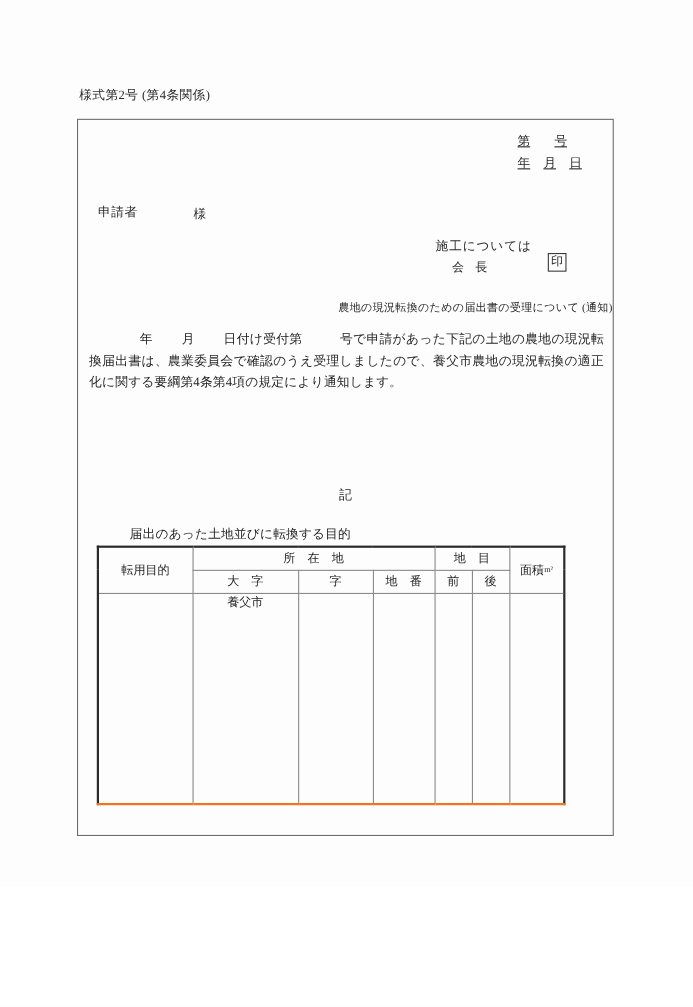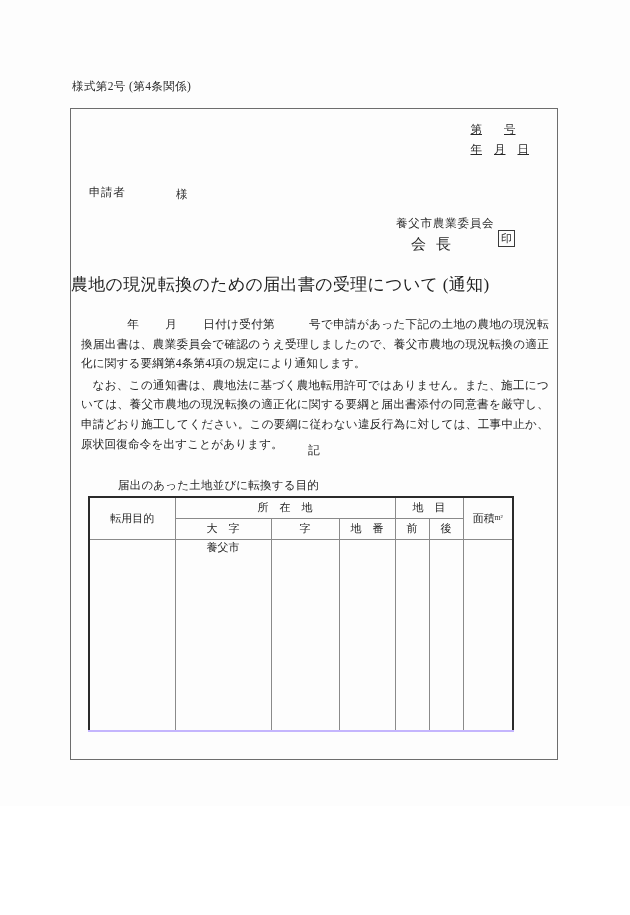--- a/index.html
+++ b/index.html
@@ -94,21 +94,21 @@
     top: 107px;
     font-size: 11.5px;
     letter-spacing: 0.8px;
     white-space: nowrap;
     color: #2a2a2a;
   }
   .issuer-role {
     position: absolute;
     left: 340px;
     top: 126px;
-    font-size: 15px;
+    font-size: 11px;
     white-space: nowrap;
     color: #2a2a2a;
   }
   .issuer-role .gap { display: inline-block; width: 10px; }
   .seal {
     position: absolute;
     left: 427px;
     top: 121px;
     width: 17px;
     height: 17px;
@@ -119,31 +119,31 @@
     text-align: center;
     color: #2a2a2a;
   }
 
   
   .subject {
     position: absolute;
     left: 0;
     top: 164px;
     width: 100%;
-    text-align: left;
-    font-size: 17px;
+    text-align: right;
+    font-size: 10px;
     letter-spacing: 0.3px;
     color: #1f1f1f;
   }
 
   
   .body-block {
     position: absolute;
     left: 10px;
-    top: 206px;
+    top: 190px;
     width: 468px;
     font-size: 11.6px;
     line-height: 19.6px;
     color: #1f1f1f;
     letter-spacing: 0.15px;
   }
   .para { margin: 0 0 2px 0; text-align: justify; }
   .para .lead { display: inline-block; width: 46px; }
   .para .blank-s { display: inline-block; width: 26px; }
   .para .blank-m { display: inline-block; width: 34px; }
@@ -188,21 +188,21 @@
     font-weight: normal;
     font-size: 11px;
     color: #1f1f1f;
     padding: 0;
     text-align: center;
     vertical-align: middle;
   }
   .land-table .outer-l { border-left: 2px solid #2a2a2a; }
   .land-table .outer-r { border-right: 2px solid #2a2a2a; }
   .land-table .outer-t { border-top: 2px solid #2a2a2a; }
-  .land-table .outer-b { border-bottom: 2px solid #c4b5fd; }
+  .land-table .outer-b { border-bottom: 2px solid #f97316; }
 
   .th-h { height: 21px; }
   .body-row td { height: 190px; vertical-align: top; }
   .cell-pad { padding: 5px 0 0 8px; text-align: left; font-size: 11px; }
   .unit {
     font-size: 7.5px;
     vertical-align: 2px;
     letter-spacing: 0;
   }
 </style>
@@ -221,29 +221,28 @@
           <span>第</span><span class="sp2"></span><span>号</span>
         </div>
         <div>
           <span>年</span><span class="sp1"></span><span>月</span><span class="sp1"></span><span>日</span>
         </div>
       </div>
 
       <div class="applicant">申請者</div>
       <div class="applicant-hon">様</div>
 
-      <div class="issuer">養父市農業委員会</div>
+      <div class="issuer">施工については</div>
       <div class="issuer-role"><span>会</span><span class="gap"></span><span>長</span></div>
       <div class="seal">印</div>
 
       <div class="subject">農地の現況転換のための届出書の受理について (通知)</div>
 
       <div class="body-block">
         <p class="para"><span class="lead"></span><span>年</span><span class="blank-s"></span><span>月</span><span class="blank-s"></span><span>日付け受付第</span><span class="blank-m"></span><span>号で申請があった下記の土地の農地の現況転換届出書は、農業委員会で確認のうえ受理しましたので、養父市農地の現況転換の適正化に関する要綱第4条第4項の規定により通知します。</span></p>
-        <p class="para indent1">なお、この通知書は、農地法に基づく農地転用許可ではありません。また、施工については、養父市農地の現況転換の適正化に関する要綱と届出書添付の同意書を厳守し、申請どおり施工してください。この要綱に従わない違反行為に対しては、工事中止か、原状回復命令を出すことがあります。</p>
       </div>
 
       <div class="kiji">記</div>
 
     </div>
   </div>
 
   <div class="table-caption">届出のあった土地並びに転換する目的</div>
 
   <table class="land-table">

